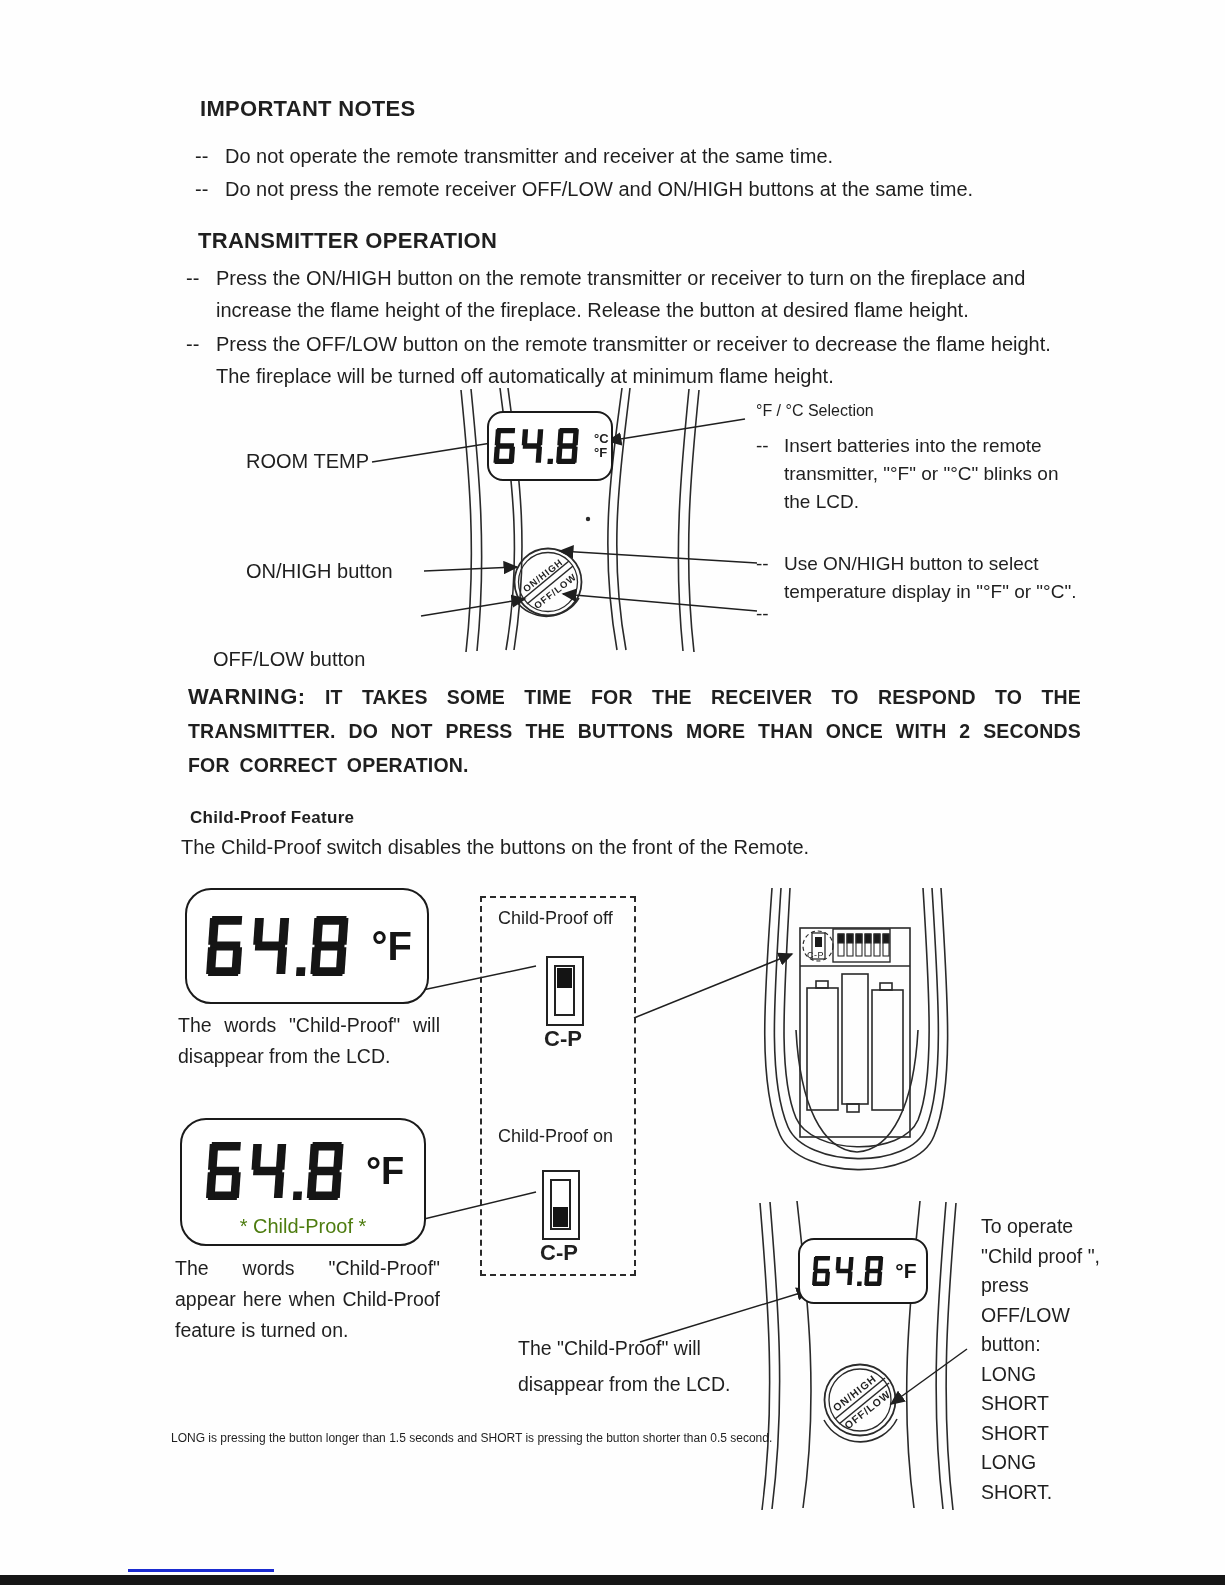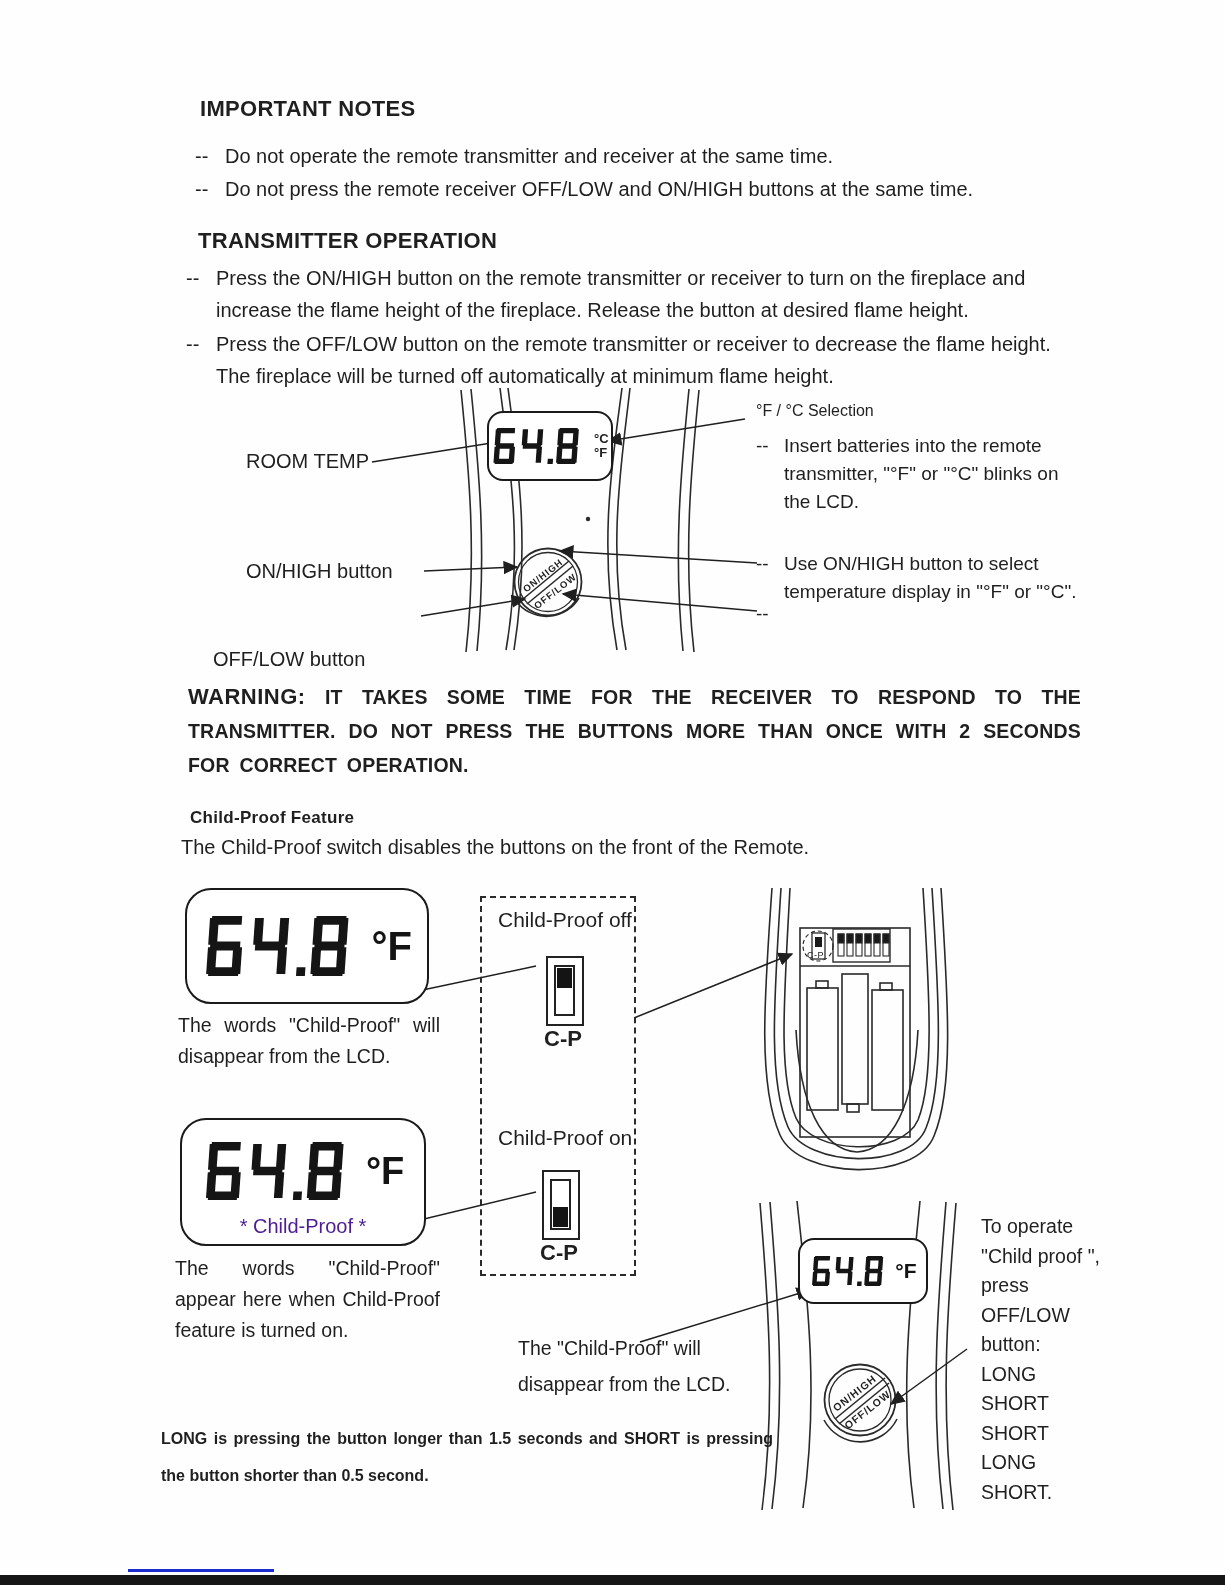--- a/index.html
+++ b/index.html
@@ -20,23 +20,23 @@
   .label-line{font-size:20px;white-space:nowrap;}
   .caption{font-size:19.5px;line-height:31px;text-align:justify;}
   .caption-left{font-size:19.5px;line-height:36px;}
   .lcd{
     position:absolute;border:2.5px solid #1a1a1a;border-radius:26px;background:#fff;
     display:flex;align-items:center;justify-content:center;
   }
   .lcd-unit{font-weight:bold;color:#141414;}
   .seg{display:block;}
   .cf-stack{display:flex;flex-direction:column;font-size:13px;line-height:14px;margin-left:8px;color:#222;font-weight:bold;}
-  .lcd-annot{position:absolute;left:0;right:0;bottom:6px;text-align:center;font-size:20px;color:#4c1d95;}
+  .lcd-annot{position:absolute;left:0;right:0;bottom:6px;text-align:center;font-size:20px;color:#4d7c0f;}
   .dashed-box{position:absolute;border:2.5px dashed #2a2a2a;background:transparent;}
-  .cp-title{position:absolute;font-size:21px;white-space:nowrap;}
+  .cp-title{position:absolute;font-size:18px;white-space:nowrap;}
   .switch{position:absolute;width:34px;height:66px;border:2px solid #222;background:#fff;}
   .switch .slot{position:absolute;left:6px;top:7px;width:17px;height:47px;border:2px solid #222;}
   .switch .half{position:absolute;left:1px;width:15px;height:20px;}
   .switch .half.filled{background:#141414;}
   .half.top{top:1px;} .half.bottom{bottom:1px;}
   .cp-label{position:absolute;font-size:22px;font-weight:600;text-align:center;width:70px;}
   .cp-tiny{position:absolute;font-size:9px;letter-spacing:.5px;color:#222;}
   .unlock-line{font-size:19.5px;line-height:29.5px;white-space:nowrap;}
   .footer{position:absolute;left:0;width:1225px;text-align:center;font-size:17px;}
   .bottom-bar{position:absolute;left:0;top:1575px;width:1225px;height:10px;background:#161616;}
@@ -329,17 +329,17 @@
     <div class="unlock-line">press</div>
     <div class="unlock-line">OFF/LOW</div>
     <div class="unlock-line">button:</div>
     <div class="unlock-line">LONG</div>
     <div class="unlock-line">SHORT</div>
     <div class="unlock-line">SHORT</div>
     <div class="unlock-line">LONG</div>
     <div class="unlock-line">SHORT.</div>
   </div>
 
-  <div class="abs caption" style="left:161px;top:1420px;width:612px;line-height:37px;font-size:16px;font-weight:bold;">LONG is pressing the button longer than 1.5 seconds and SHORT is pressing the button shorter than 0.5 second.</div>
+  <div class="abs caption" style="left:171px;top:1420px;width:612px;line-height:37px;font-size:12px;">LONG is pressing the button longer than 1.5 seconds and SHORT is pressing the button shorter than 0.5 second.</div>
 
   <div class="blue-line"></div>
   <div class="bottom-bar"></div>
 </div>
 
 </body></html>

